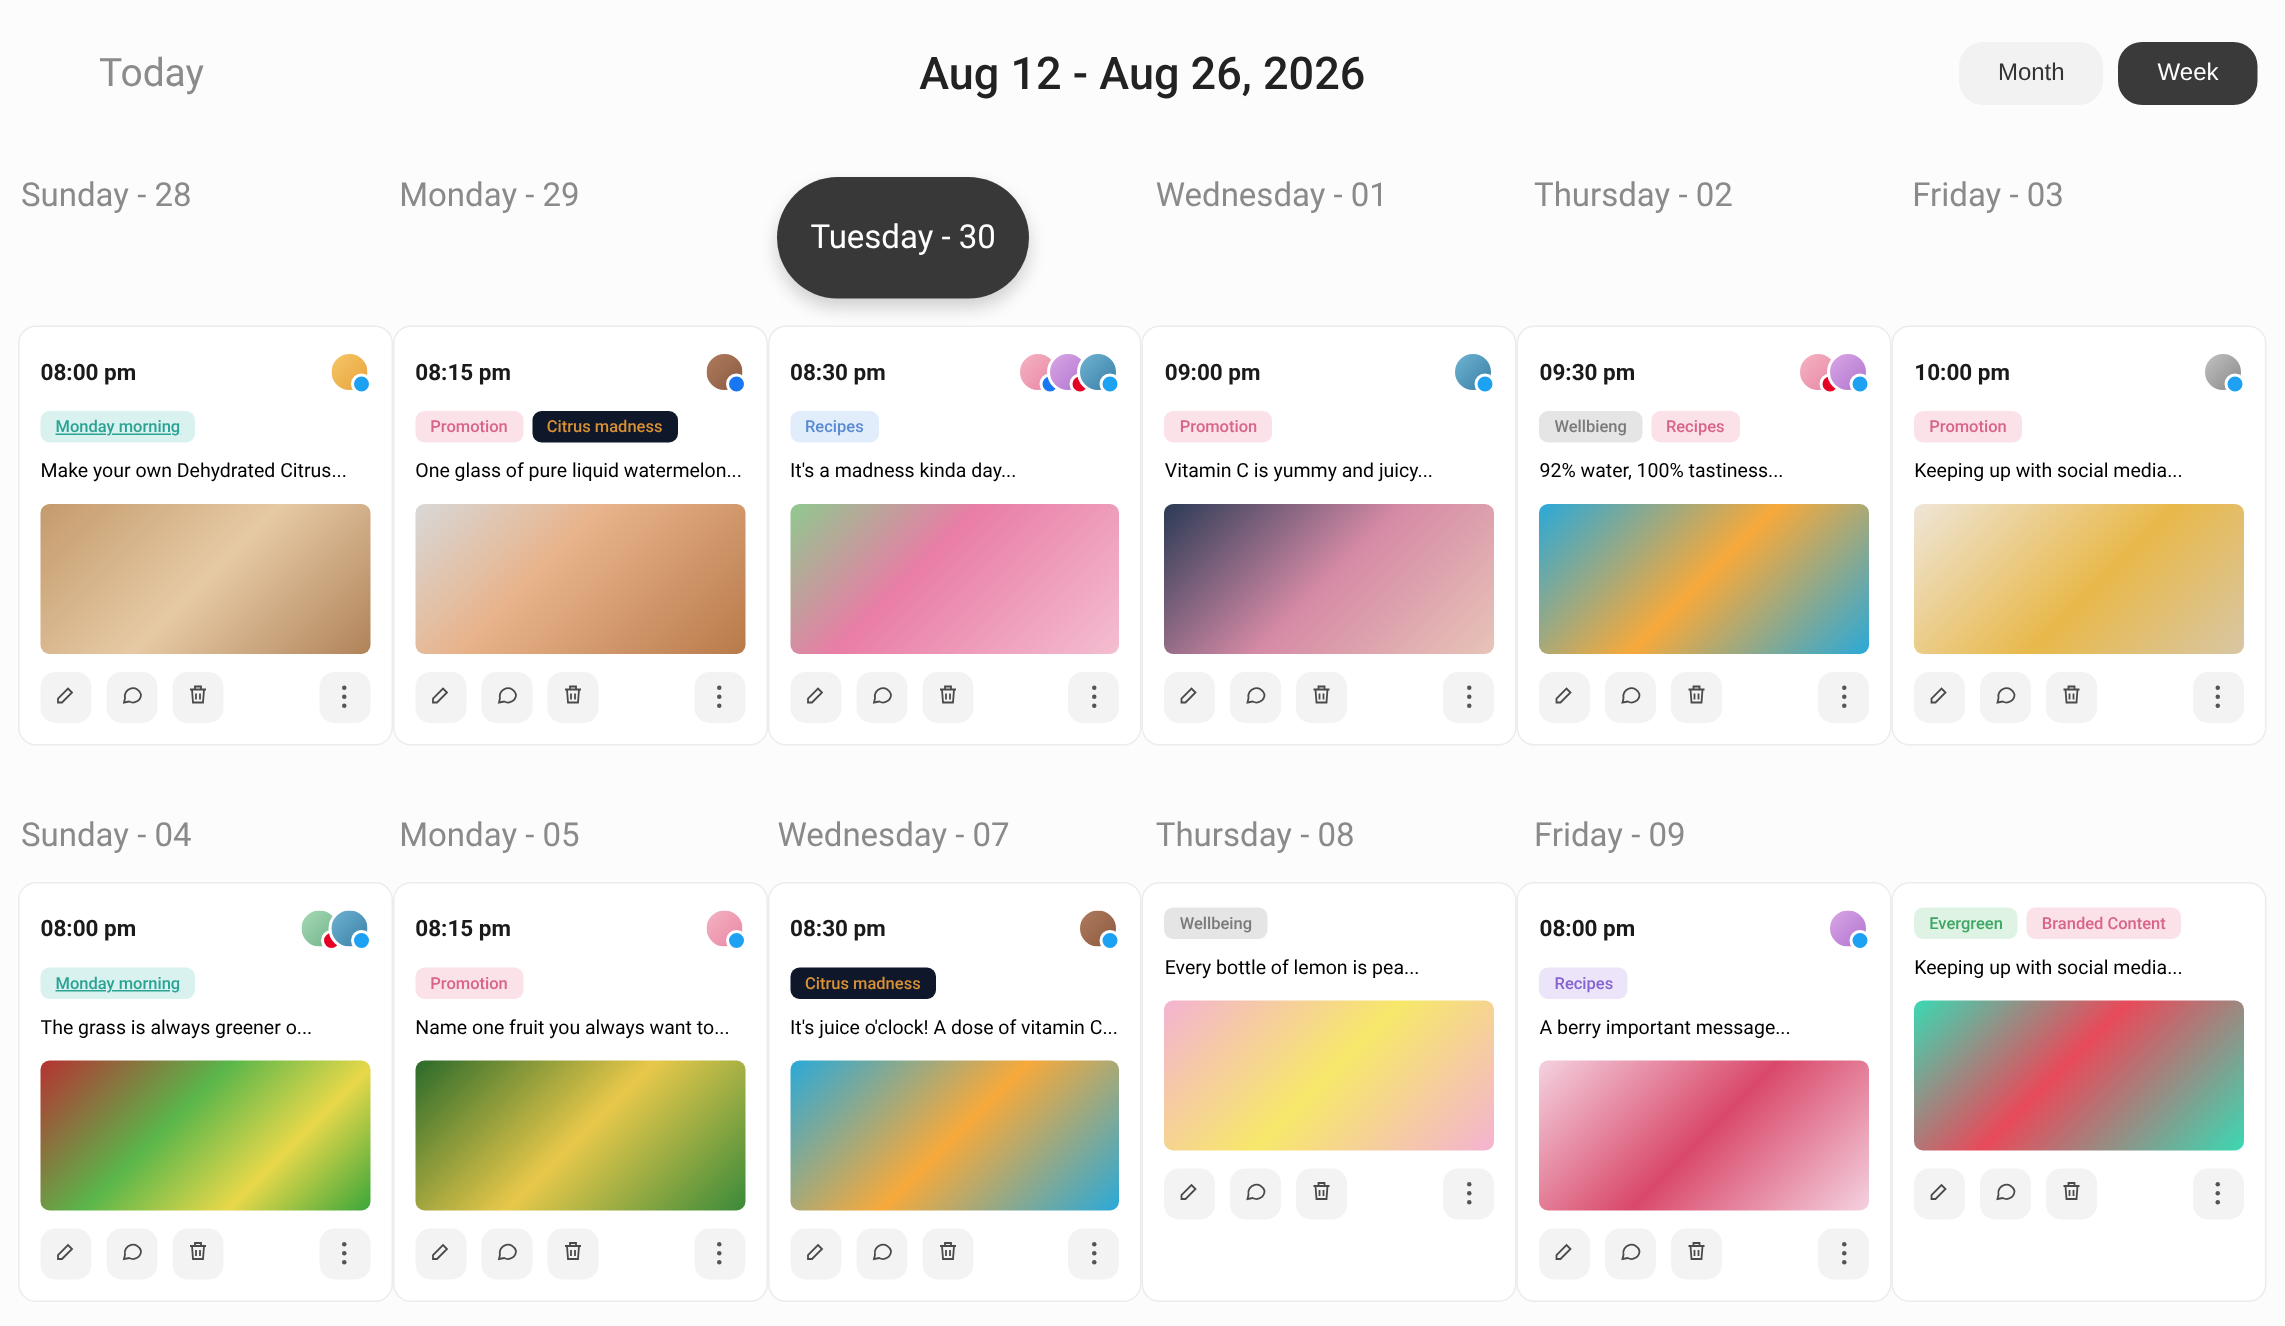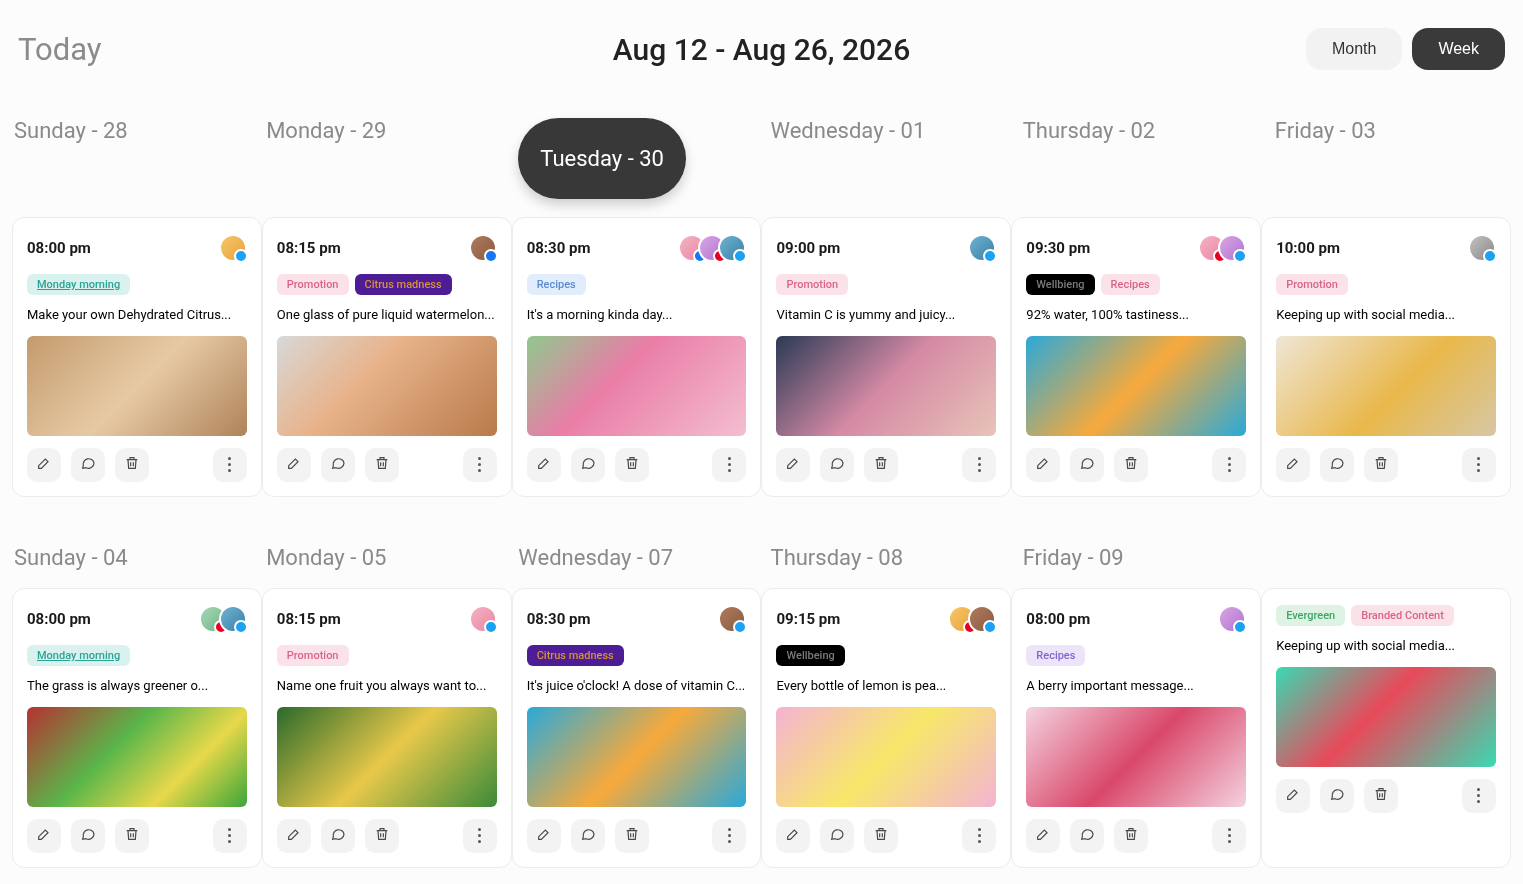--- a/index.html
+++ b/index.html
@@ -10,23 +10,24 @@
   padding: 20px 12px 40px 12px;
 }
 .header {
   display: flex;
   align-items: center;
   justify-content: space-between;
   margin-bottom: 40px;
   padding: 8px 6px;
 }
 .today-label {
-  font-size: 31px;
+  font-size: 26px;
   color: #8b8b8b;
   font-weight: 400;
+  margin-left: 48px;
 }
 .date-range {
   font-size: 30px;
   font-weight: 500;
   color: #222;
   position: absolute;
   left: 50%;
   transform: translateX(-50%);
 }
 .view-toggle {
@@ -123,23 +124,23 @@
 
 .tags { display: flex; gap: 6px; flex-wrap: wrap; }
 .tag {
   font-size: 11px;
   padding: 4px 10px;
   border-radius: 6px;
   font-weight: 500;
 }
 .tag-teal   { background:#d9f2ef; color:#2aa394;text-decoration:underline; }
 .tag-pink   { background:#fbe2e9; color:#d9648a; }
-.tag-orange { background:#4c1d95; color:#d99135;text-align:right; }
+.tag-orange { background:#0f172a; color:#d99135;text-align:right; }
 .tag-blue   { background:#e2edfb; color:#5a8bd2; }
-.tag-grey   { background:#000000; color:#7a7a7a;text-align:right; }
+.tag-grey   { background:#e5e5e5; color:#7a7a7a;text-align:right; }
 .tag-purple { background:#ece5f9; color:#8664cf; }
 .tag-green  { background:#def3e3; color:#3ea765; }
 
 .card-text {
   font-size: 13px;
   color: #000000;
   line-height: 1.3;
   white-space: nowrap;
   overflow: hidden;
   text-overflow: ellipsis;
@@ -296,21 +297,21 @@
                 <div class="avatar-badge b-pn"></div>
               </div>
               <div class="avatar av4">
                 <div class="avatar-badge b-tw"></div>
               </div>
             </div>
           </div>
           <div class="tags">
             <span class="tag tag-blue">Recipes</span>
           </div>
-          <div class="card-text">It's a morning kinda day...</div>
+          <div class="card-text">It's a madness kinda day...</div>
           <div class="card-img img2"></div>
           <div class="card-actions">
             <button class="act-btn">
               <span><svg viewBox="0 0 24 24">
                   <path d="M4 20h4l10-10-4-4L4 16v4z"></path>
                 </svg></span>
             </button>
             <button class="act-btn">
               <span><svg viewBox="0 0 24 24">
                   <path d="M21 12a8 8 0 0 1-11.8 7L4 20l1-4.2A8 8 0 1 1 21 12z"></path>
@@ -576,31 +577,20 @@
             <button class="act-btn act-more">
               <span class="dots">
                 <span></span>
                 <span></span>
                 <span></span>
               </span>
             </button>
           </div>
         </div>
         <div class="card">
-          <div class="card-head">
-            <div class="card-time">09:15 pm</div>
-            <div class="avatars">
-              <div class="avatar av1">
-                <div class="avatar-badge b-pn"></div>
-              </div>
-              <div class="avatar av2">
-                <div class="avatar-badge b-tw"></div>
-              </div>
-            </div>
-          </div>
           <div class="tags">
             <span class="tag tag-grey">Wellbeing</span>
           </div>
           <div class="card-text">Every bottle of lemon is pea...</div>
           <div class="card-img img9"></div>
           <div class="card-actions">
             <button class="act-btn">
               <span><svg viewBox="0 0 24 24">
                   <path d="M4 20h4l10-10-4-4L4 16v4z"></path>
                 </svg></span>

